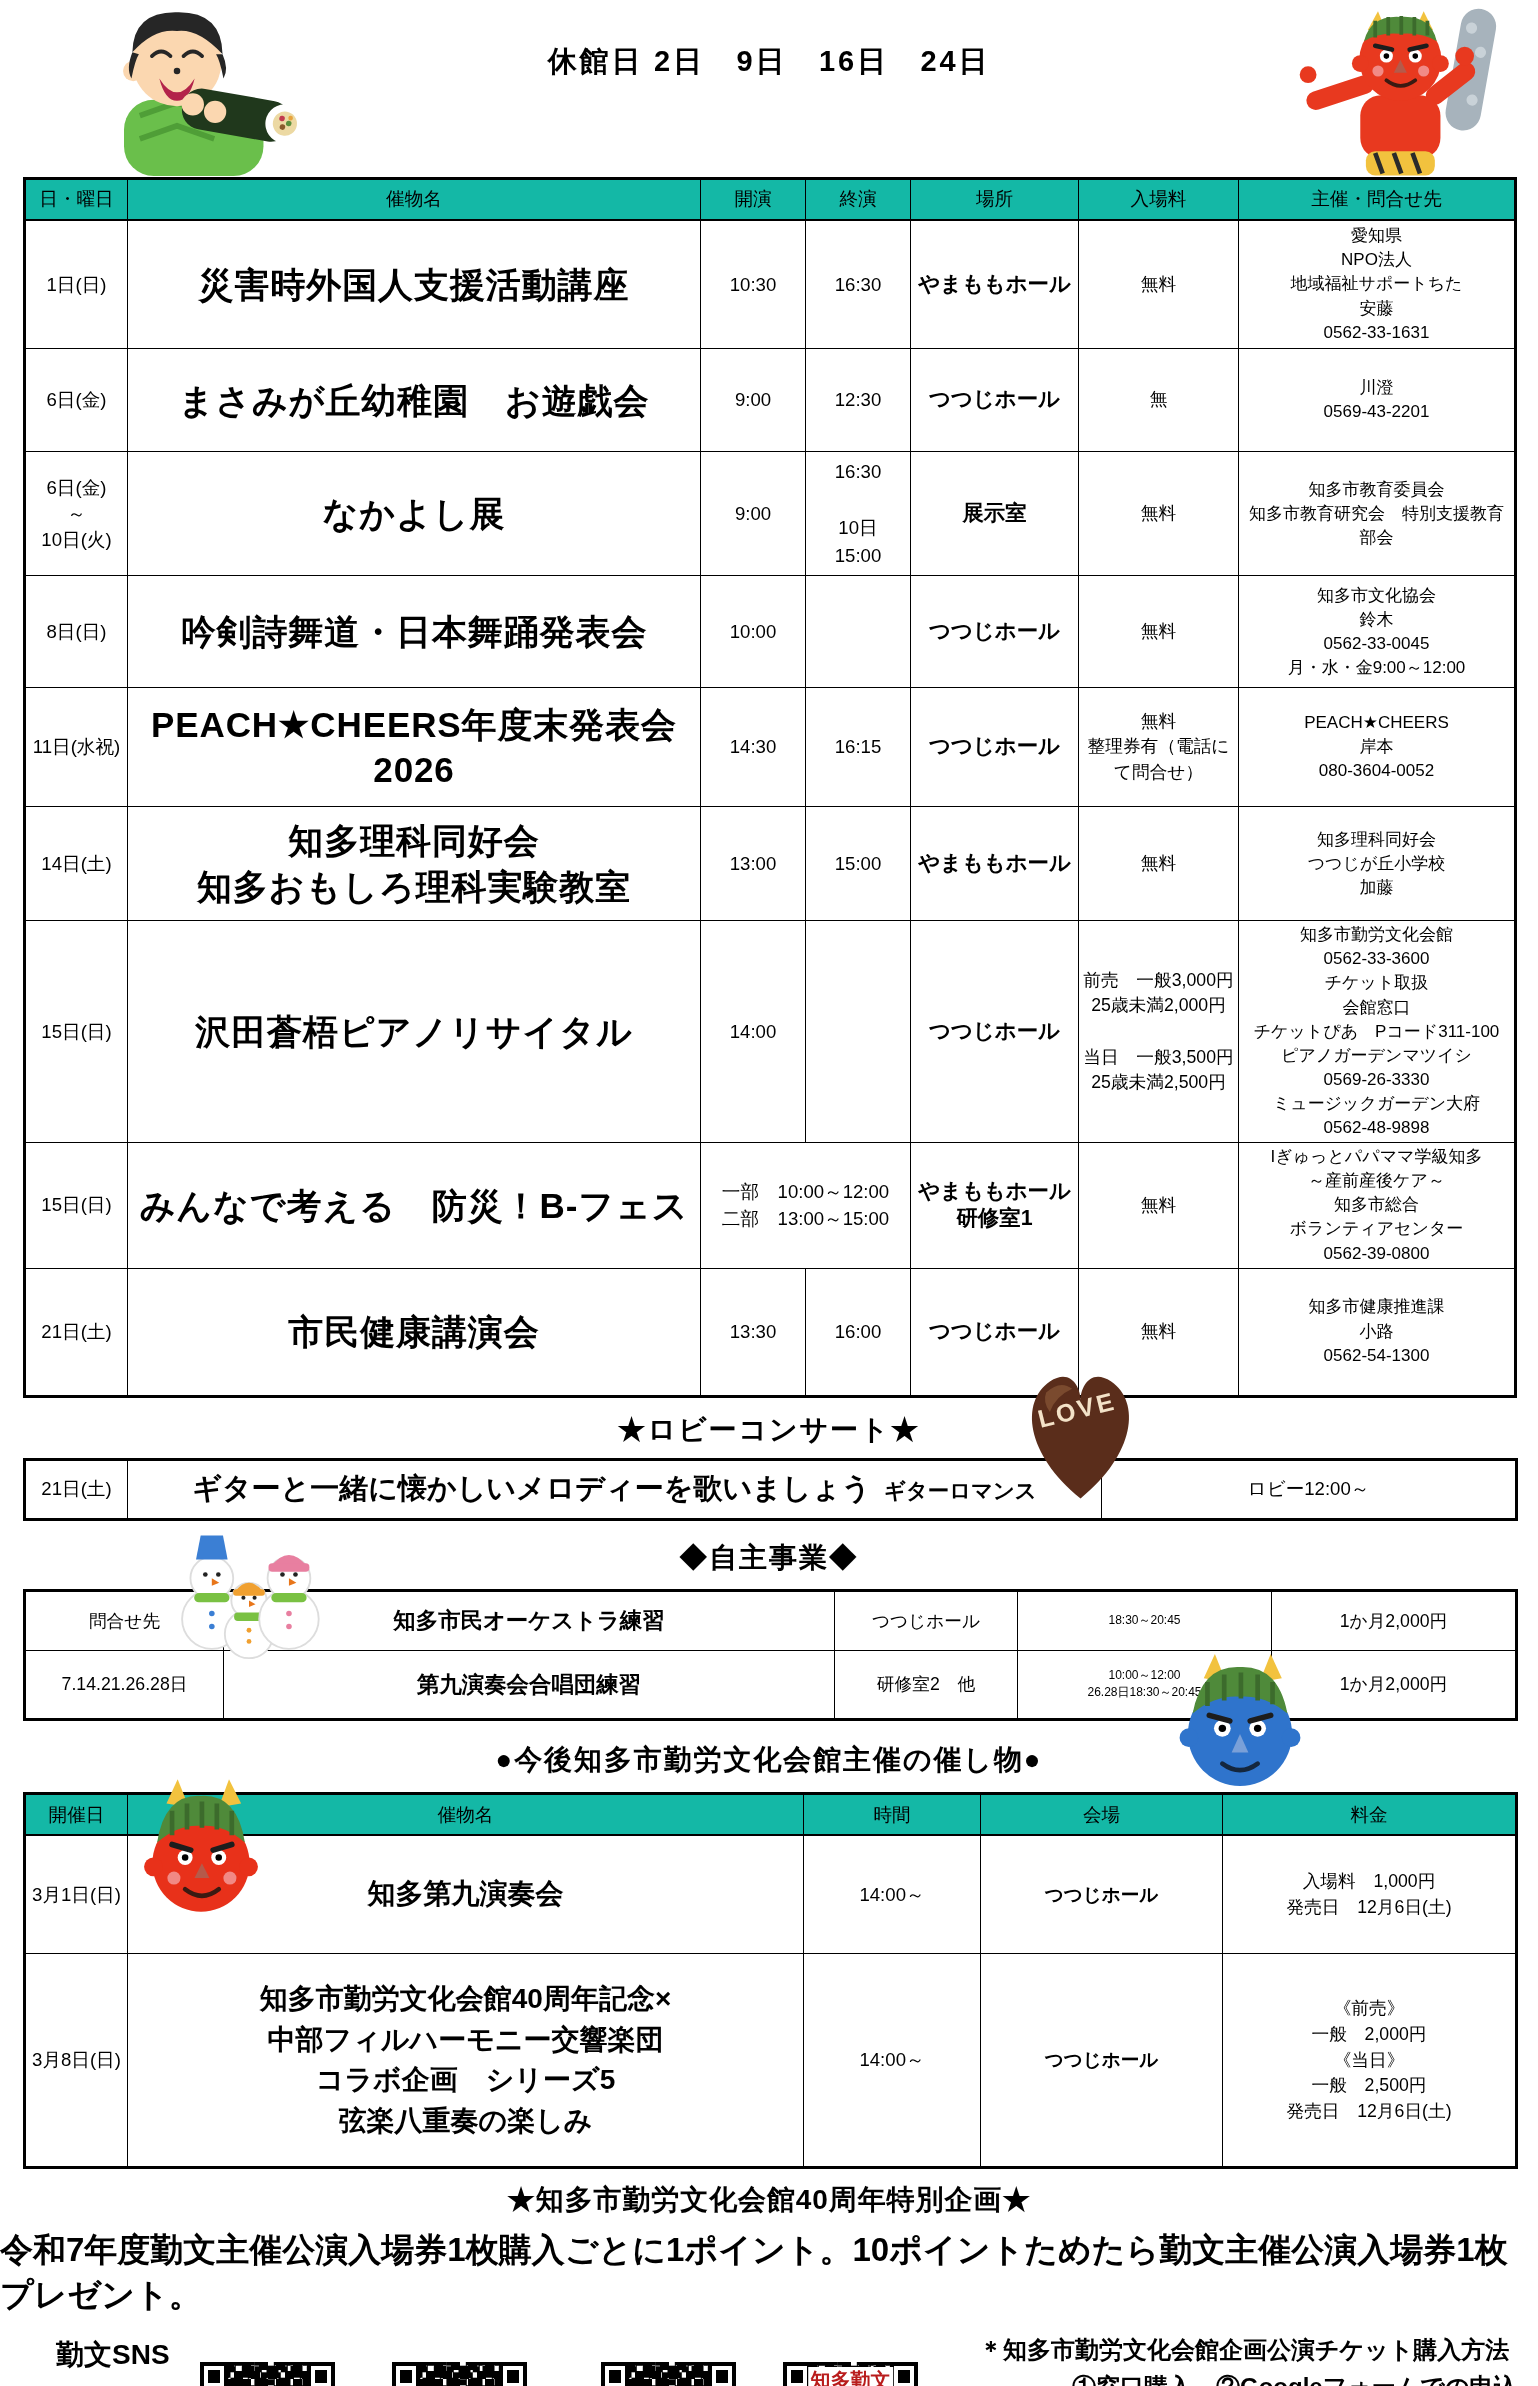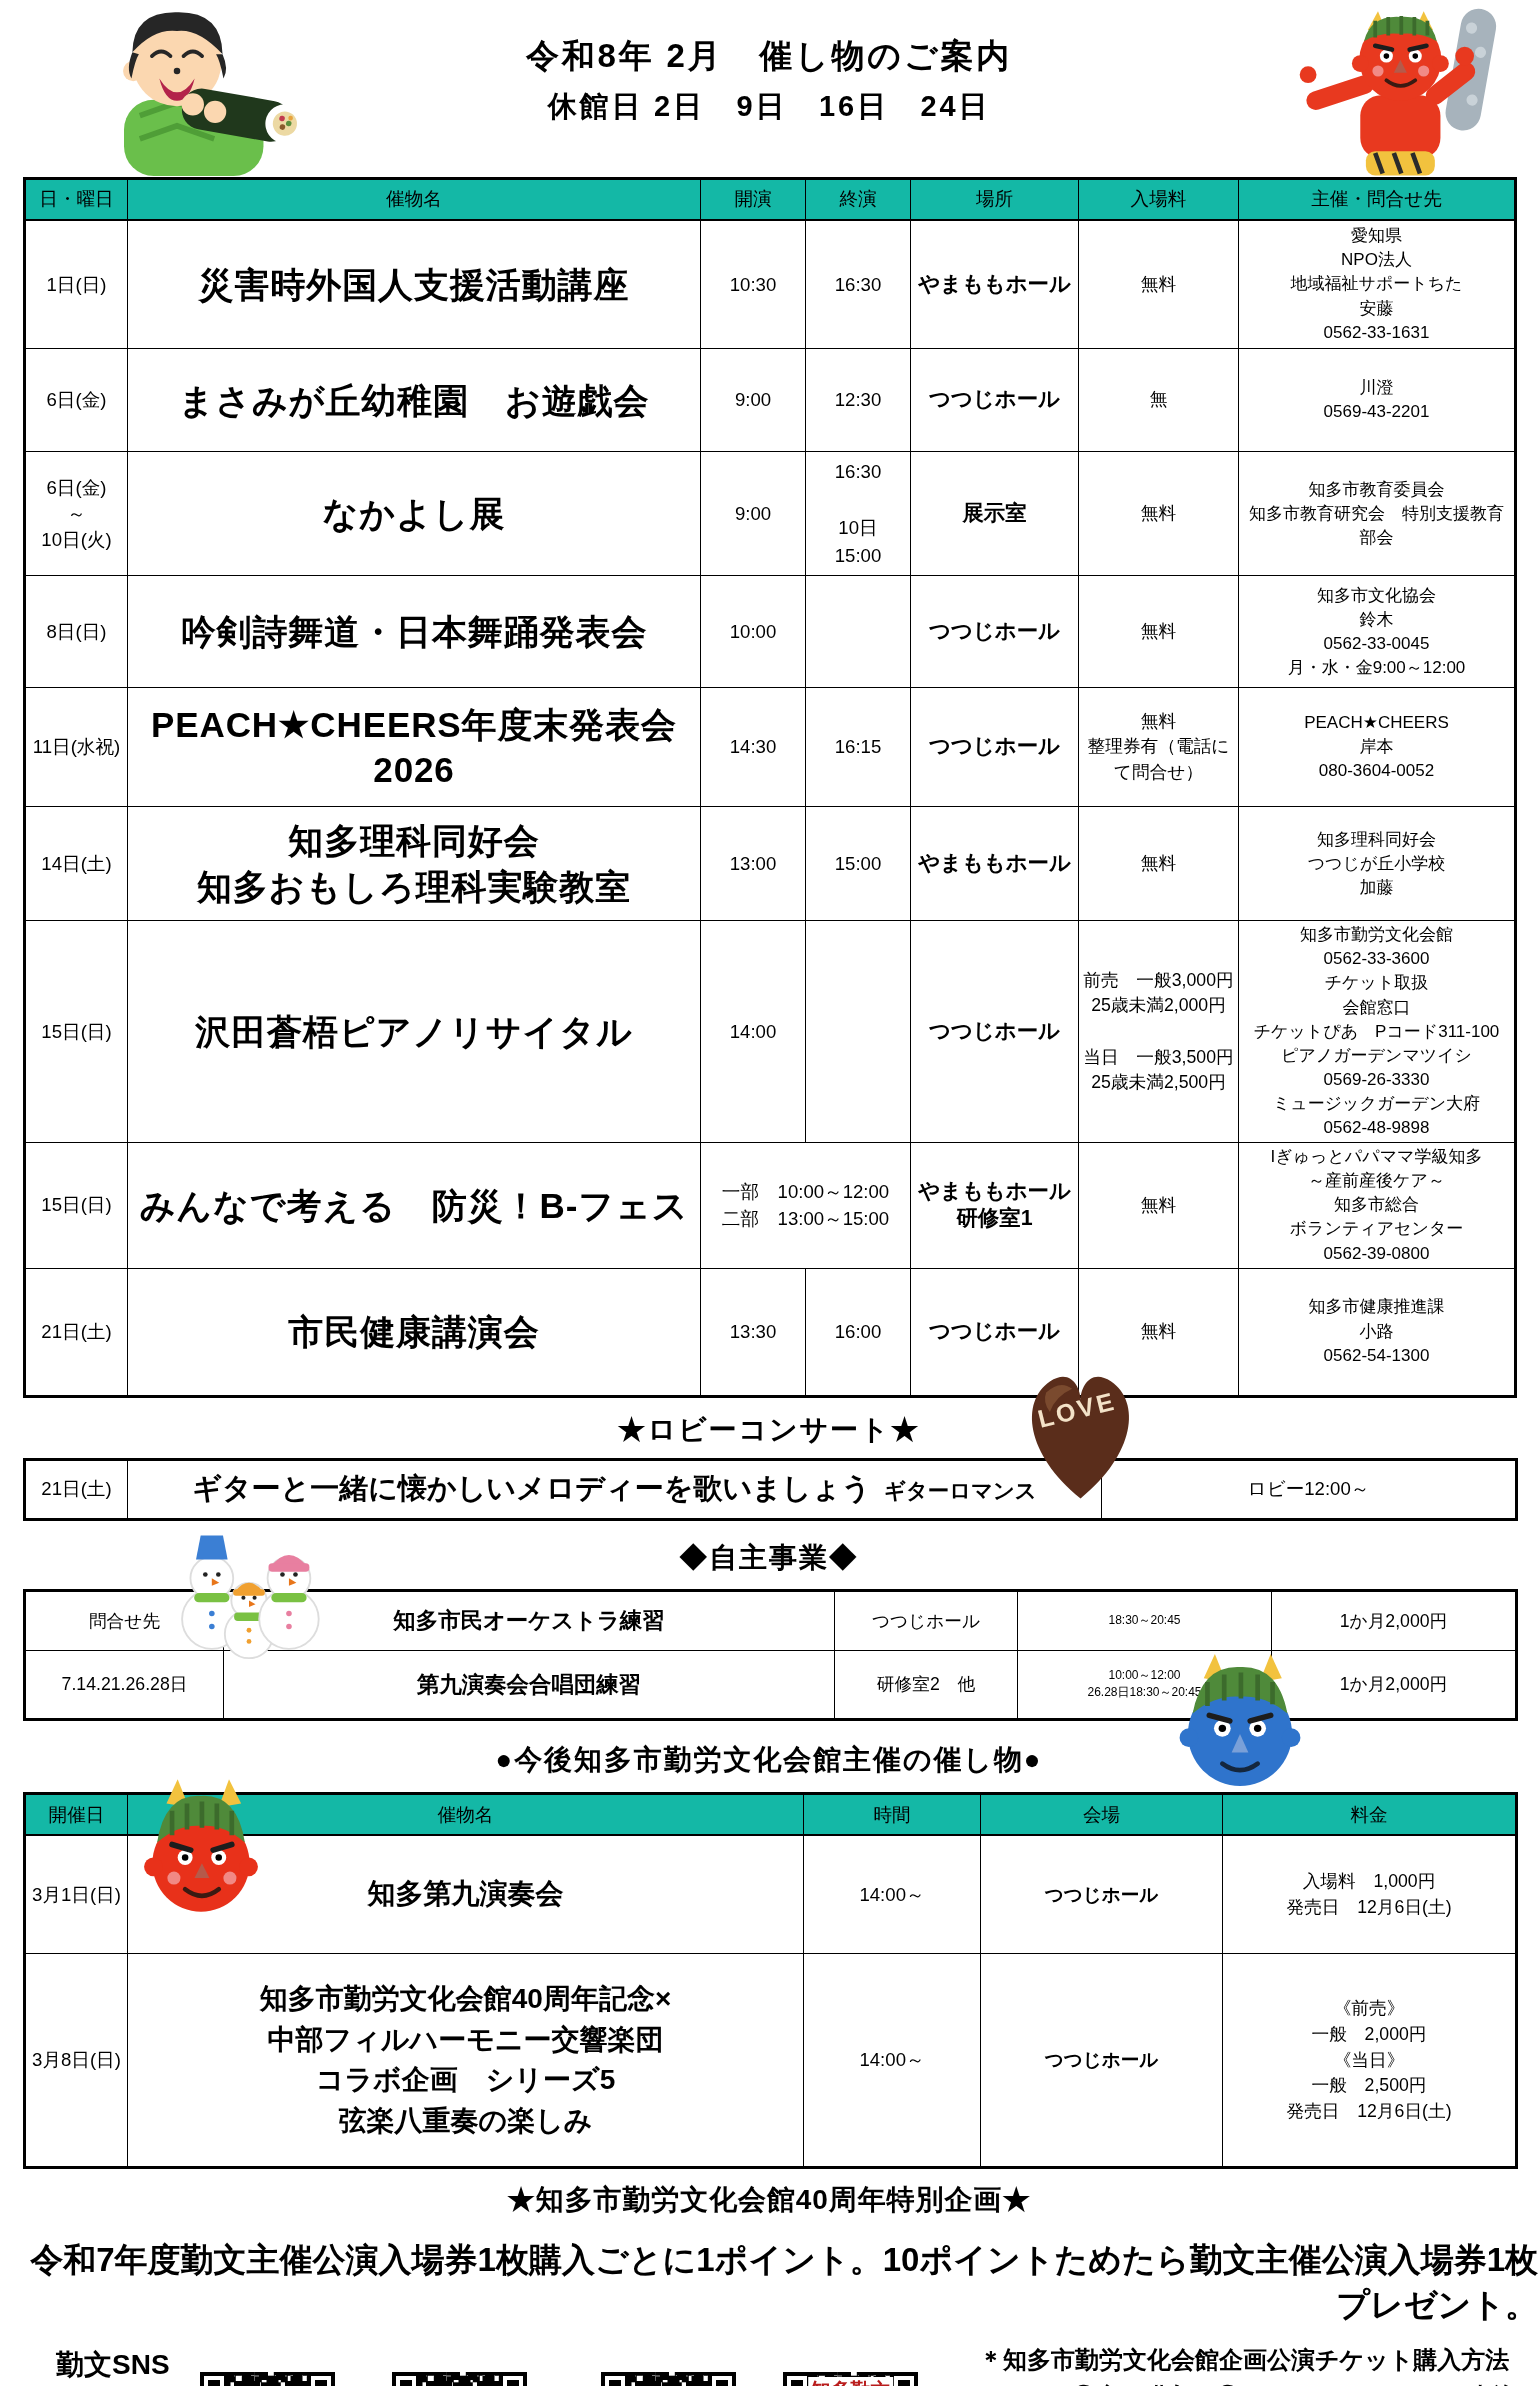--- a/index.html
+++ b/index.html
@@ -38,21 +38,21 @@
   
   .own tr.or1{height:60px}.own tr.or2{height:69px}
   .o-date{font-size:17.7px}.o-name{font-size:22.4px;font-weight:bold}
   .o-place{font-size:17.7px}.o-time{font-size:12px;line-height:1.4}.o-fee{font-size:17.7px}
   
   .up tr.ur1{height:119px}.up tr.ur2{height:214px}
   .u-name{font-size:28px;font-weight:bold;line-height:1.45;}
   .u-time{font-size:18.6px}.u-venue{font-size:18.6px;font-weight:bold}.u-fee{font-size:17.7px;line-height:1.45}
   
   .camp1{text-align:center;font-size:28px;font-weight:bold;margin-top:11.2px;letter-spacing:0.9px;}
-  .camp2{text-align:right;font-size:33px;font-weight:bold;margin-top:19px;}
+  .camp2{text-align:left;font-size:33px;font-weight:bold;margin-top:9px;}
   
   .bottom{position:relative;height:219px;margin-top:5.6px;}
   .sns-label{position:absolute;left:56px;top:13px;font-size:28px;font-weight:bold;}
   .ticket{position:absolute;left:979px;top:7.5px;font-size:24px;font-weight:bold;line-height:1.55;}
   .ticket .ind{margin-left:93px;}
   
   .qr{position:absolute;top:39px;width:135px;height:135px;background:#fff;}
   .qr-noise{position:absolute;inset:0;background:
       repeating-conic-gradient(#000 0% 25%, rgba(0,0,0,0) 0% 50%) 0 0/17px 17px,
       repeating-conic-gradient(#000 0% 25%, rgba(0,0,0,0) 0% 50%) 6.5px 3.7px/24px 24px,
@@ -91,21 +91,20 @@
         <circle cx="248" cy="113" r="3" fill="#c23a4f"></circle>
           <circle cx="256" cy="117" r="3" fill="#5a8f3c"></circle>
         <circle cx="250" cy="122" r="3" fill="#8a5a2b"></circle>
           <circle cx="257" cy="111" r="2.5" fill="#e8a33d"></circle>
       </g>
       <circle cx="152" cy="108" r="12" fill="#fbd7b0"></circle>
       <circle cx="176" cy="116" r="12" fill="#fbd7b0"></circle>
     </svg>
 
     <div class="title-block">
-      <div class="t1">令和8年 2月　催し物のご案内</div>
       <div class="t2">休館日 2日　9日　16日　24日</div>
     </div>
 
     <svg class="illu" style="left:1282px;top:1.9px" width="233" height="179" viewBox="0 0 250 192">
       <g transform="rotate(10 200 70)">
         <rect x="184" y="6" width="38" height="132" rx="19" fill="#a7b3bc"></rect>
         <circle cx="196" cy="28" r="6" fill="#c9d2d8"></circle>
           <circle cx="210" cy="52" r="6" fill="#c9d2d8"></circle>
         <circle cx="198" cy="78" r="6" fill="#c9d2d8"></circle>
           <circle cx="210" cy="104" r="6" fill="#c9d2d8"></circle>

